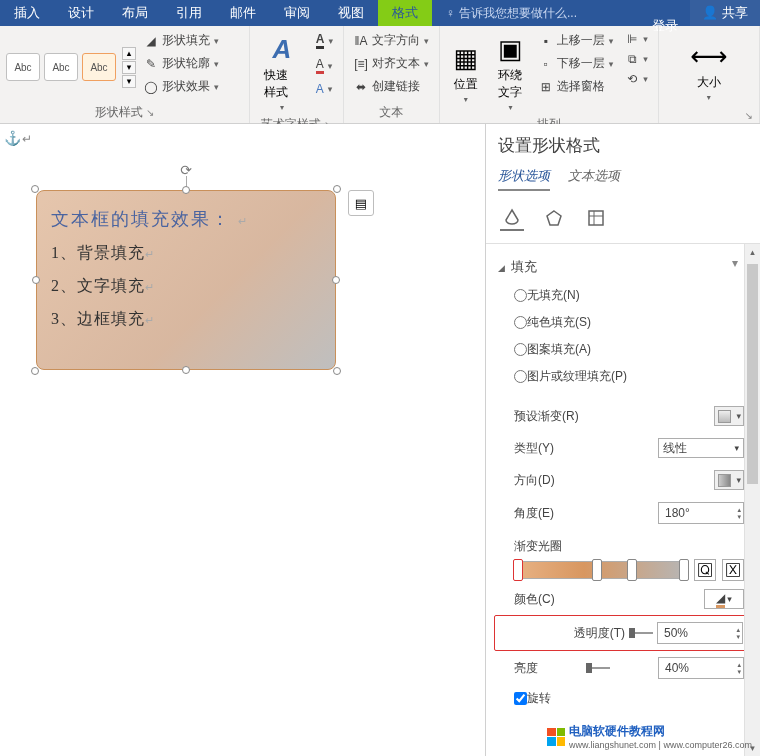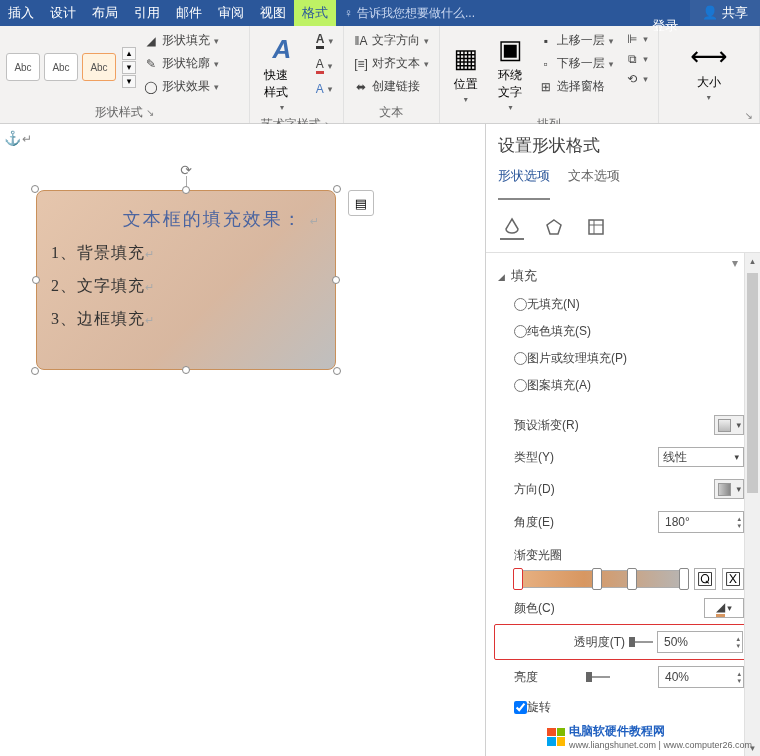--- a/index.html
+++ b/index.html
@@ -1,21 +1,21 @@
 <!DOCTYPE html>
 <html><head>
 <meta charset="utf-8">
 <style>
   * { box-sizing: border-box; margin: 0; padding: 0; }
   body { font-family: "Microsoft YaHei", sans-serif; font-size: 12px; background: #fff; width: 760px; height: 756px; overflow: hidden; position: relative; }
   
   
   .tabs { background: #2b579a; height: 26px; display: flex; align-items: center; color: #fff; }
-  .tab { padding: 0 8px; height: 26px; line-height: 26px; cursor: pointer; font-size: 13px; }
-  .tab.active { background: #bef264; color: #2b579a; }
+  .tab { padding: 0 14px; height: 26px; line-height: 26px; cursor: pointer; font-size: 13px; }
+  .tab.active { background: #84cc16; color: #2b579a; }
   .tab.lightbulb { color: #c8d6f0; display: flex; align-items: center; gap: 4px; font-size: 12px; flex: 1; }
   .tab.login { padding: 18px 12px; }
   .tab.share { background: #365f9e; padding: 0 12px; }
   
   
   .ribbon { background: #f3f2f1; display: flex; border-bottom: 1px solid #d0d0d0; height: 98px; }
   .group { border-right: 1px solid #e1e1e1; padding: 4px 6px 2px; display: flex; flex-direction: column; justify-content: space-between; }
   .group-label { text-align: center; color: #666; font-size: 12px; }
   .group-body { display: flex; gap: 4px; flex: 1; }
   
@@ -45,33 +45,33 @@
   .textbox-wrap { position: absolute; top: 66px; left: 36px; }
   .rot-handle { position: absolute; top: -28px; left: 50%; transform: translateX(-50%); font-size: 14px; color: #7a7a7a; }
   .rot-line { position: absolute; top: -14px; left: 50%; width: 1px; height: 12px; background: #aaa; }
   .sel-handle { position: absolute; width: 8px; height: 8px; border: 1px solid #888; background: #fff; border-radius: 50%; }
   .sh-tl { top: -5px; left: -5px; } .sh-tr { top: -5px; right: -5px; }
   .sh-bl { bottom: -5px; left: -5px; } .sh-br { bottom: -5px; right: -5px; }
   .sh-t { top: -4px; left: 50%; margin-left: -4px; } .sh-b { bottom: -4px; left: 50%; margin-left: -4px; }
   .sh-l { top: 50%; left: -4px; margin-top: -4px; } .sh-r { top: 50%; right: -4px; margin-top: -4px; }
   
   .textbox { width: 300px; height: 180px; border: 1.5px solid #c9905a; border-radius: 8px; background: linear-gradient(135deg, rgba(227,164,114,0.5) 0%, rgba(200,135,88,0.5) 60%, rgba(150,150,150,0.5) 100%), #e8e8e8; padding: 16px 14px; position: relative; }
-  .tb-title { color: #4a64a0; font-size: 18px; font-family: Liberation Sans, sans-serif; letter-spacing: 2px; margin-bottom: 10px; text-align: right; }
+  .tb-title { color: #4a64a0; font-size: 18px; font-family: Liberation Sans, sans-serif; letter-spacing: 2px; margin-bottom: 10px; }
   .tb-line { color: #333; font-size: 16px; font-family: "STKaiti", "KaiTi", serif; margin: 12px 0; letter-spacing: 1px; }
   .para-sm { color: #aaa; font-size: 11px; }
   
   .layout-btn { position: absolute; top: 66px; left: 348px; width: 26px; height: 26px; border: 1px solid #bdbdbd; border-radius: 3px; background: #fff; display: flex; align-items: center; justify-content: center; font-size: 13px; }
   
   
   .pane { width: 275px; border-left: 1px solid #d0d0d0; background: #fff; display: flex; flex-direction: column; }
   .pane-hd { padding: 10px 12px 4px; }
   .pane-title { color: #444; font-size: 17px; }
   .pane-close { position: absolute; right: 6px; top: 132px; display: flex; gap: 6px; color: #888; font-size: 12px; }
   .pane-tabs { display: flex; gap: 18px; padding: 6px 12px; font-size: 13px; }
-  .ptab { color: #666; padding-bottom: 13px; cursor: pointer; }
+  .ptab { color: #666; padding-bottom: 4px; cursor: pointer; font-style: italic; }
   .ptab.active { color: #2b579a; border-bottom: 2px solid #888; }
   .pane-icons { display: flex; gap: 18px; padding: 10px 14px 12px; }
   .picon { width: 24px; height: 24px; display: flex; align-items: center; justify-content: center; border-bottom: 2px solid transparent; }
   .picon.active { border-bottom-color: #777; }
   .picon svg { width: 20px; height: 20px; }
   
   .pane-body { flex: 1; overflow-y: auto; border-top: 1px solid #e0e0e0; position: relative; }
   .pane-scroll { padding: 8px 12px 8px 8px; }
   .section-hd { color: #444; font-size: 13px; padding: 6px 4px; cursor: pointer; }
   .section-hd::before { content: "◢"; font-size: 9px; margin-right: 6px; color: #666; transform: rotate(0); display: inline-block; }
@@ -337,25 +337,25 @@
         <label class="radio-row">
             <input type="radio" name="fill" style="">
             <span>无填充(N)</span>
           </label>
         <label class="radio-row">
             <input type="radio" name="fill" style="">
             <span>纯色填充(S)</span>
           </label>
         <label class="radio-row">
             <input type="radio" name="fill" style="">
-            <span>图片或纹理填充(P)</span>
+            <span>图案填充(A)</span>
           </label>
         <label class="radio-row">
             <input type="radio" name="fill" style="">
-            <span>图案填充(A)</span>
+            <span>图片或纹理填充(P)</span>
           </label>
 
         <div style="height:10px;"></div>
 
         <div class="ctrl-row">
           <span>预设渐变(R)</span>
           <div class="swatch-dd">
               <span class="sq" style="background:linear-gradient(#eee,#bbb);"></span>
             </div>
         </div>

